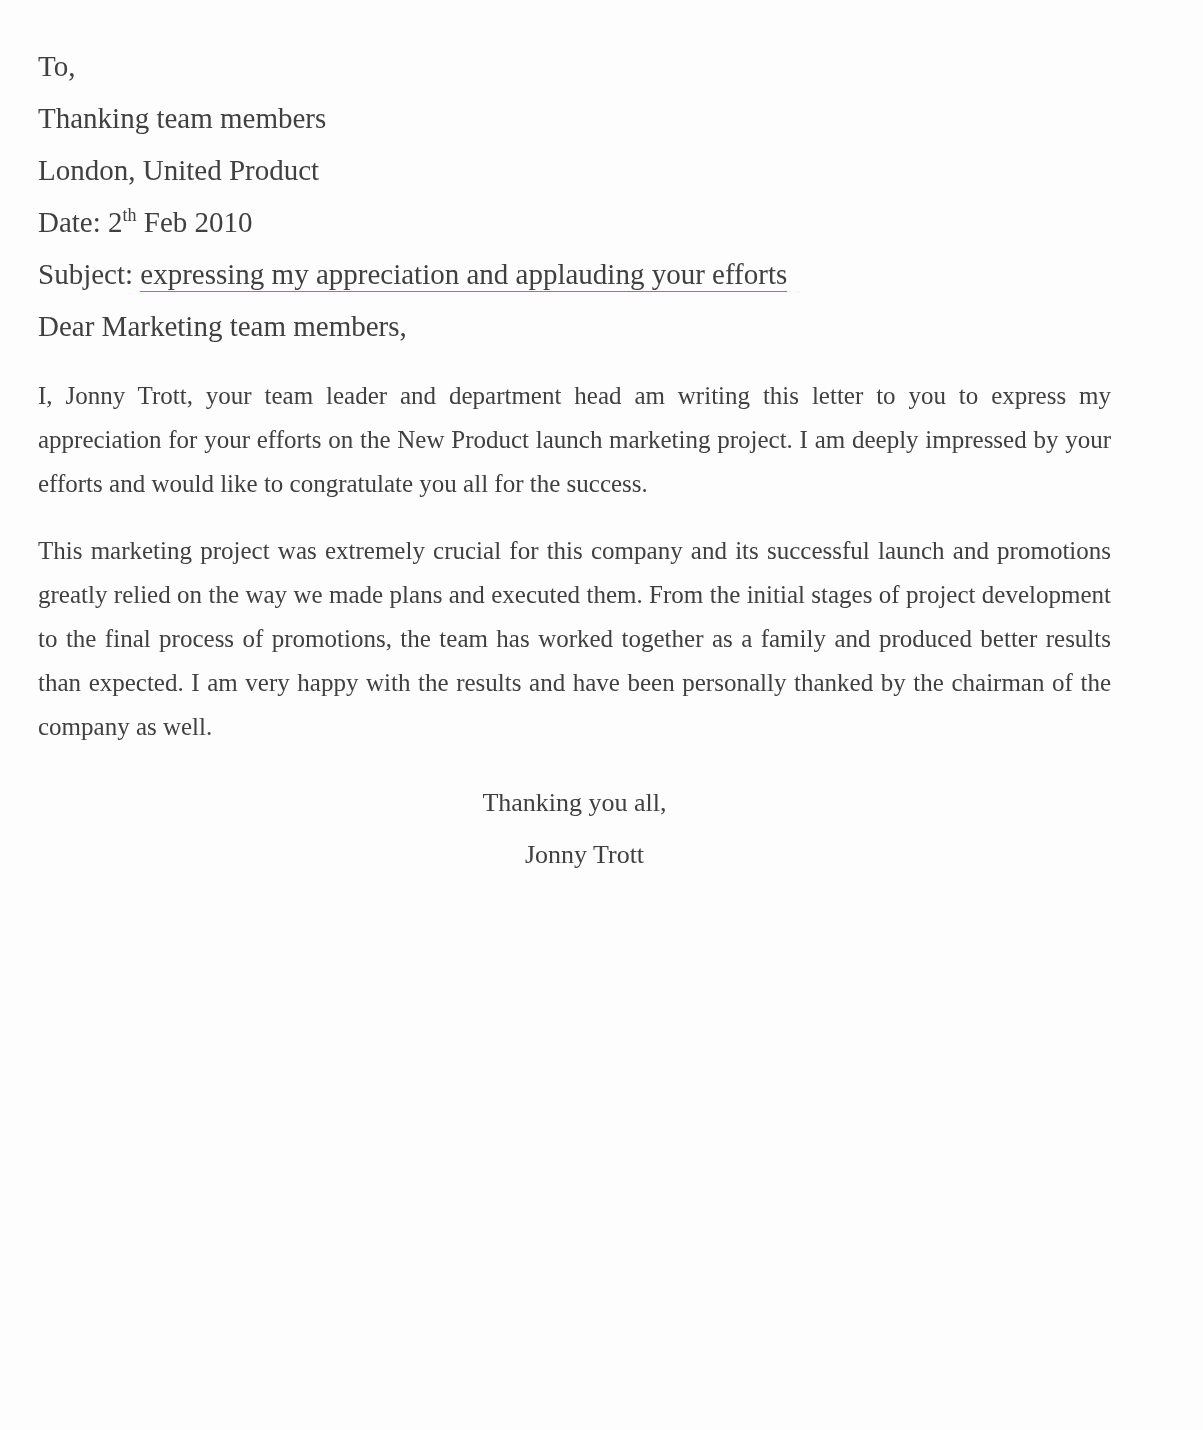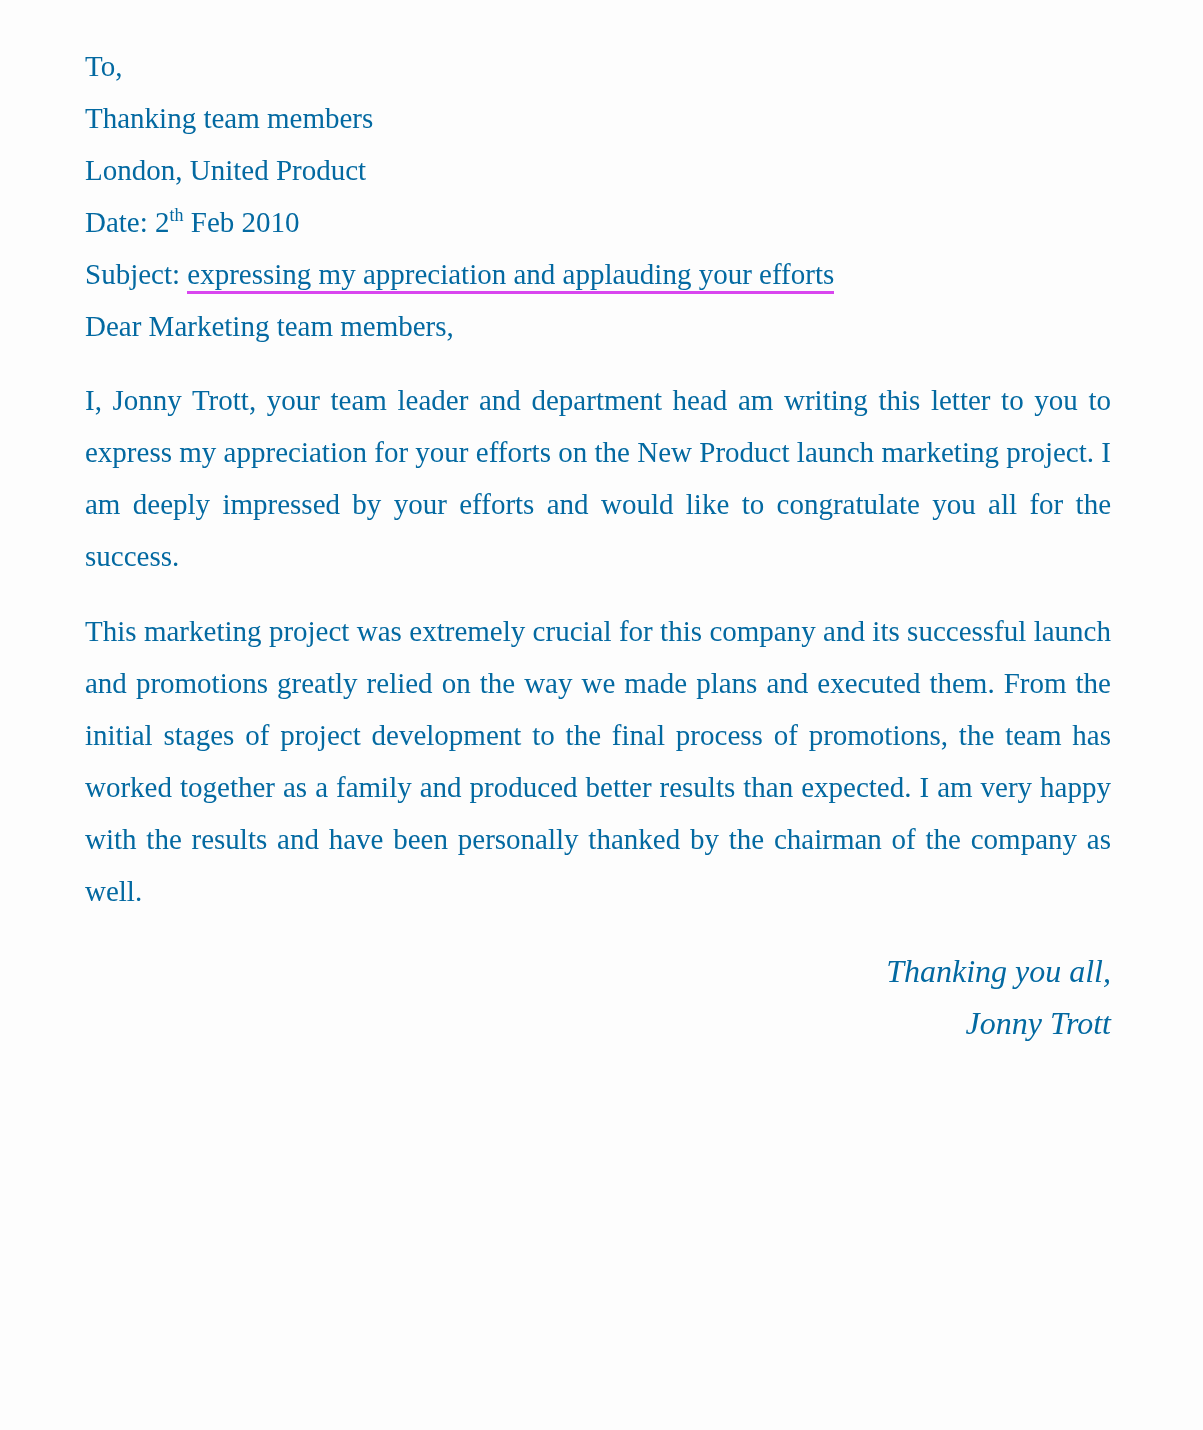--- a/index.html
+++ b/index.html
@@ -6,52 +6,51 @@
   html, body {
     background: #ffffff;
     font-family: "Liberation Serif", "DejaVu Serif", serif;
   }
   .page {
     position: relative;
     width: 1203px;
     height: 1430px;
     margin: 0 auto;
     background: #fdfdfd;
-    color: #0369a1;
-    padding: 40px 92px 0 85px;
+    color: #404040;
+    padding: 40px 92px 0 38px;
     overflow: hidden;
   }
   .hdr-line {
     font-size: 29px;
     line-height: 52px;
     text-align: left;
     white-space: nowrap;
   }
   .hdr-line sup {
     font-size: 0.62em;
     vertical-align: super;
     line-height: 0;
   }
   .subject-underline {
-    border-bottom: 3px solid #d946ef;
+    border-bottom: 1px solid #d946ef;
     padding-bottom: 1px;
   }
   .para {
-    font-size: 29px;
-    line-height: 52px;
+    font-size: 25px;
+    line-height: 44px;
     text-align: justify;
     text-align-last: left;
     margin-top: 23px;
   }
   .para.first { margin-top: 22px; }
   .single-line {
-    font-size: 32px;
+    font-size: 26px;
     line-height: 52px;
-    text-align: right;
-    font-style: italic;
+    text-align: center;
   }
   .thanks-line { margin-top: 28px; }
   .closing-line { margin-top: 18px; }
   .signature-line { margin-top: 0; margin-left: 20px; }
 </style>
 </head>
 <body>
 
 <div class="page">
 

